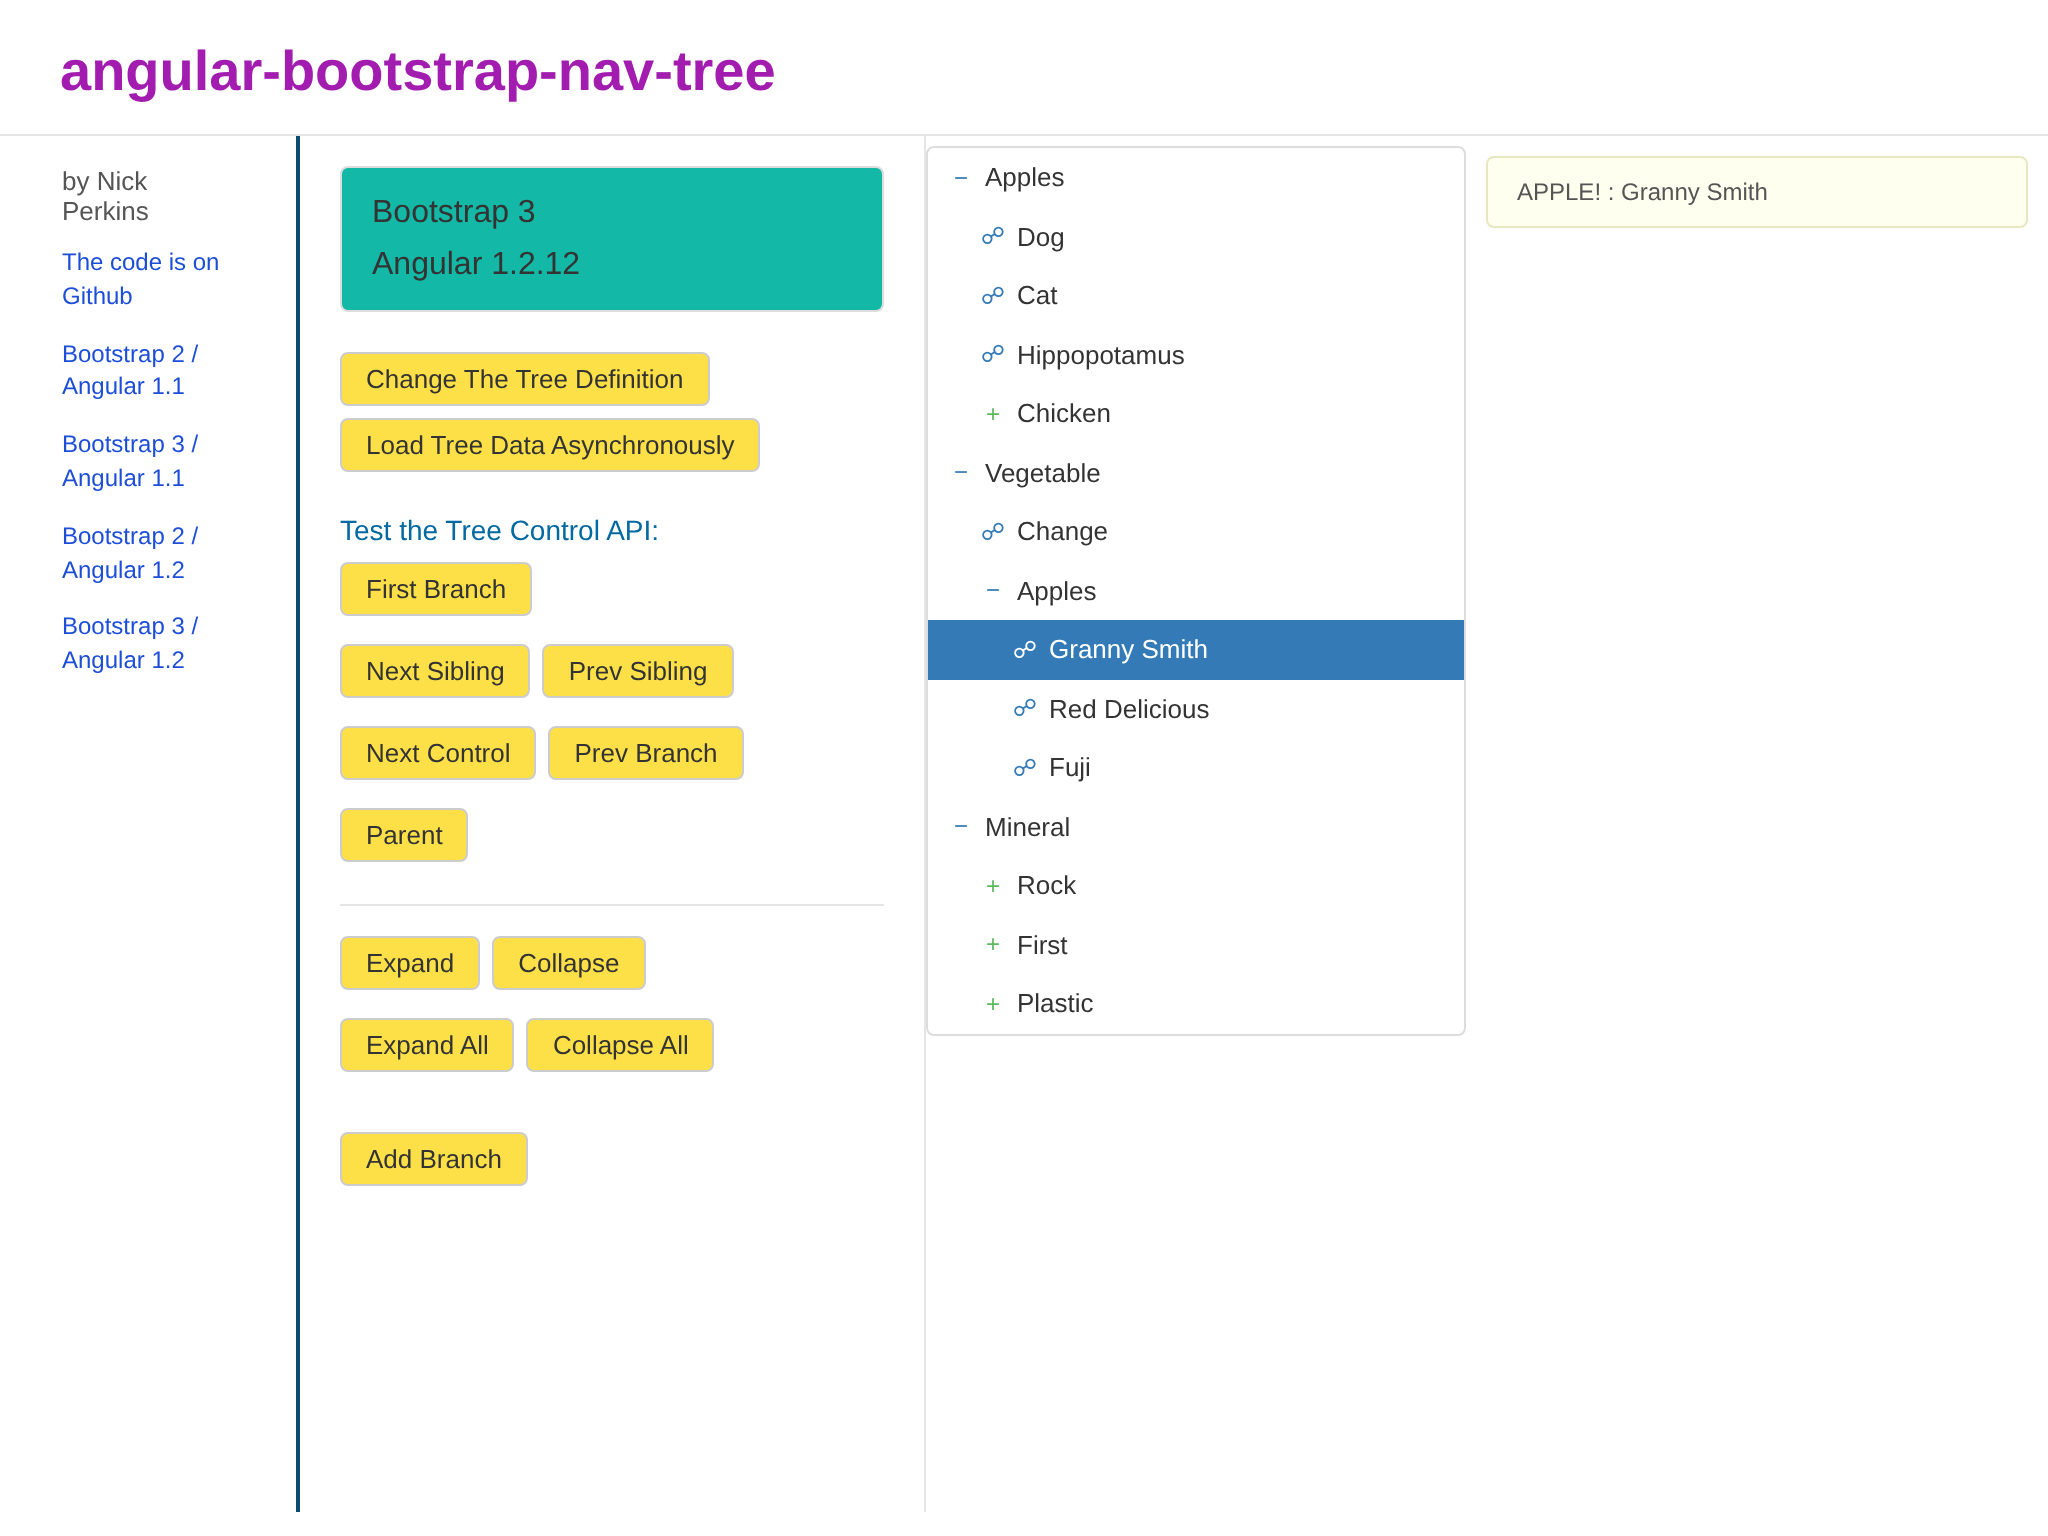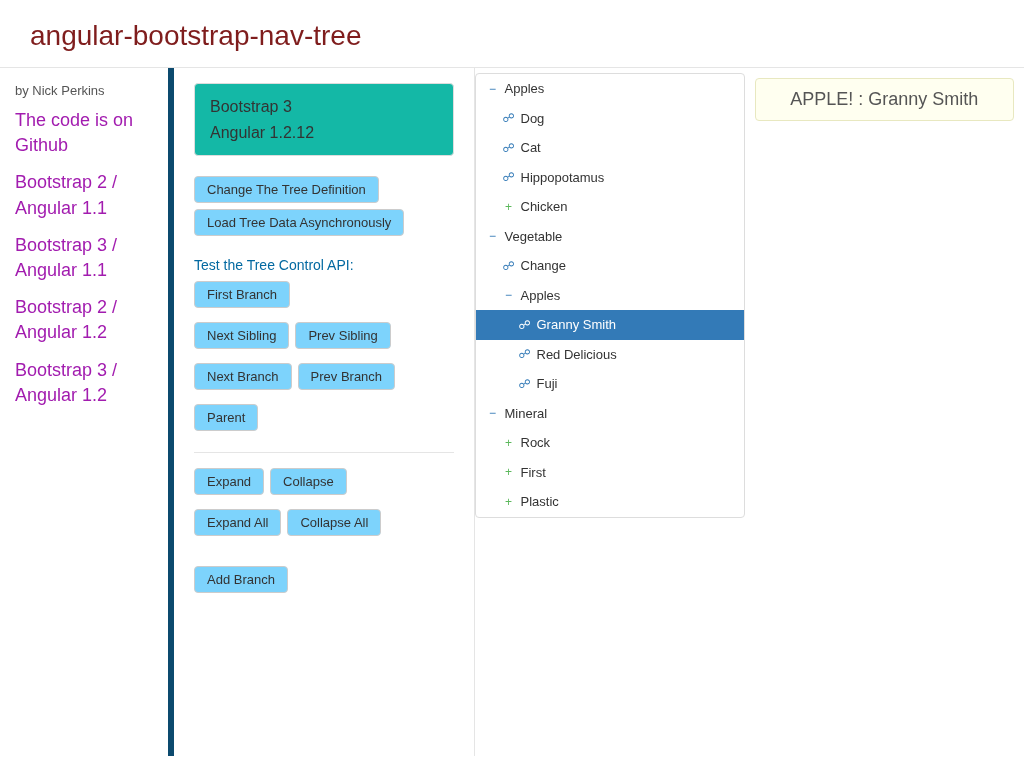--- a/index.html
+++ b/index.html
@@ -4,46 +4,46 @@
   <style>
     * { box-sizing: border-box; margin: 0; padding: 0; }
     body { font-family: "Helvetica Neue", Arial, sans-serif; font-size: 14px; color: #333; background: #fff; }
 
     .page-header {
       padding: 20px 30px 15px;
       border-bottom: 1px solid #e5e5e5;
     }
     .page-title {
       font-size: 28px;
-      font-weight: 400;
-      color: #7f1d1d;
+      font-weight: 700;
+      color: #a21caf;
     }
 
     .main-layout {
       display: flex;
       min-height: calc(768px - 80px);
     }
 
     .sidebar {
-      width: 174px;
-      padding: 15px 15px;
-      border-right: 6px solid #0c4a6e;
+      width: 150px;
+      padding: 15px 31px;
+      border-right: 2px solid #0c4a6e;
       flex-shrink: 0;
     }
     .sidebar-meta {
       font-size: 13px;
       color: #555;
       margin-bottom: 10px;
     }
     .sidebar-link {
       display: block;
-      color: #a21caf;
+      color: #1d4ed8;
       text-decoration: none;
       margin-bottom: 12px;
-      font-size: 18px;
+      font-size: 12px;
       line-height: 1.4;
     }
 
     .content-area {
       flex: 1;
       padding: 15px 20px;
       border-right: 1px solid #e5e5e5;
     }
 
     .version-block {
@@ -57,21 +57,21 @@
       font-size: 16px;
       color: #333;
       line-height: 1.6;
     }
 
     .btn {
       display: inline-block;
       padding: 5px 12px;
       font-size: 13px;
       color: #333;
-      background: #7dd3fc;
+      background: #fde047;
       border: 1px solid #ccc;
       border-radius: 4px;
       cursor: pointer;
       margin-bottom: 6px;
     }
 
     .section-label {
       font-size: 14px;
       color: #0369a1;
       margin: 15px 0 8px;
@@ -140,23 +140,22 @@
     
     .info-panel {
       flex: 1;
       padding: 10px;
     }
     .info-box {
       background: #fffff0;
       border: 1px solid #e8e8c0;
       border-radius: 4px;
       padding: 10px 15px;
-      font-size: 18px;
+      font-size: 12px;
       color: #555;
-      text-align: center;
     }
   </style>
 </head>
 <body>
 
 <div class="page-header">
   <h1 class="page-title">angular-bootstrap-nav-tree</h1>
 </div>
 
 <div class="main-layout">
@@ -186,21 +185,21 @@
     <div class="section-label">Test the Tree Control API:</div>
 
     <div class="btn-group">
       <button class="btn">First Branch</button>
     </div>
     <div class="btn-group">
       <button class="btn">Next Sibling</button>
       <button class="btn">Prev Sibling</button>
     </div>
     <div class="btn-group">
-      <button class="btn">Next Branch</button>
+      <button class="btn">Next Control</button>
       <button class="btn">Prev Branch</button>
     </div>
     <div class="btn-group">
       <button class="btn">Parent</button>
     </div>
 
     <hr class="divider">
 
     <div class="btn-group">
       <button class="btn">Expand</button>

